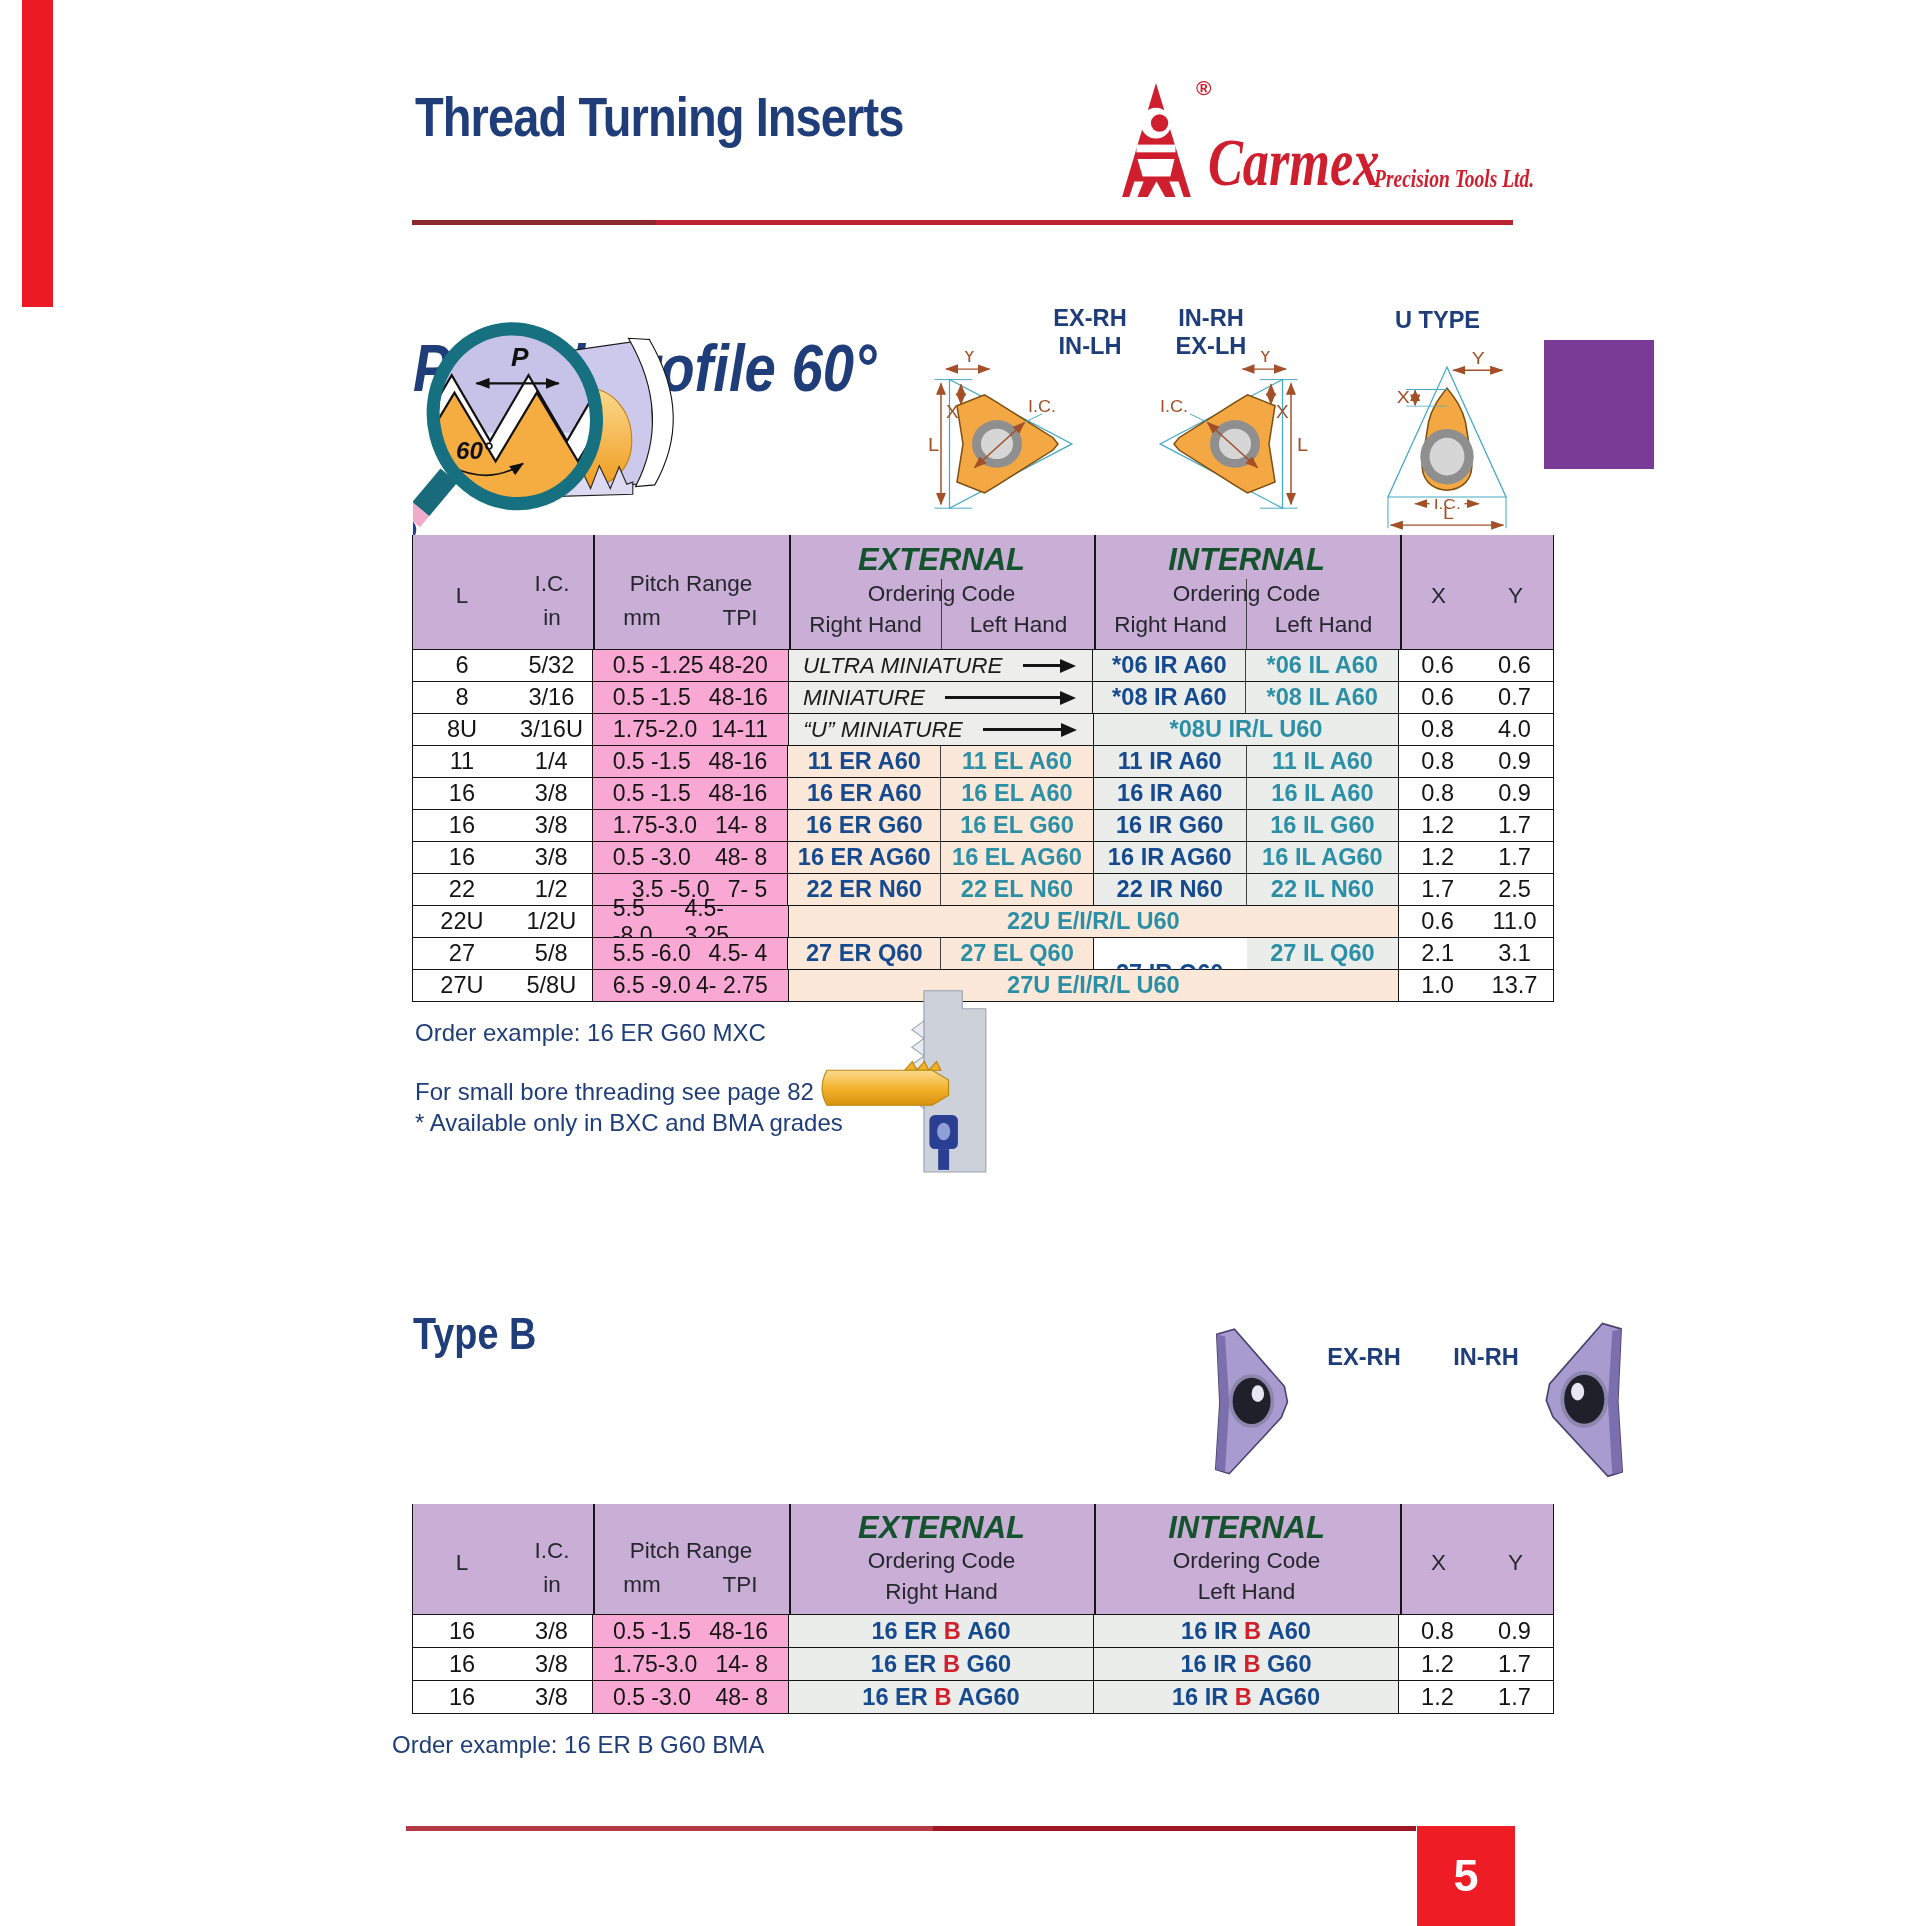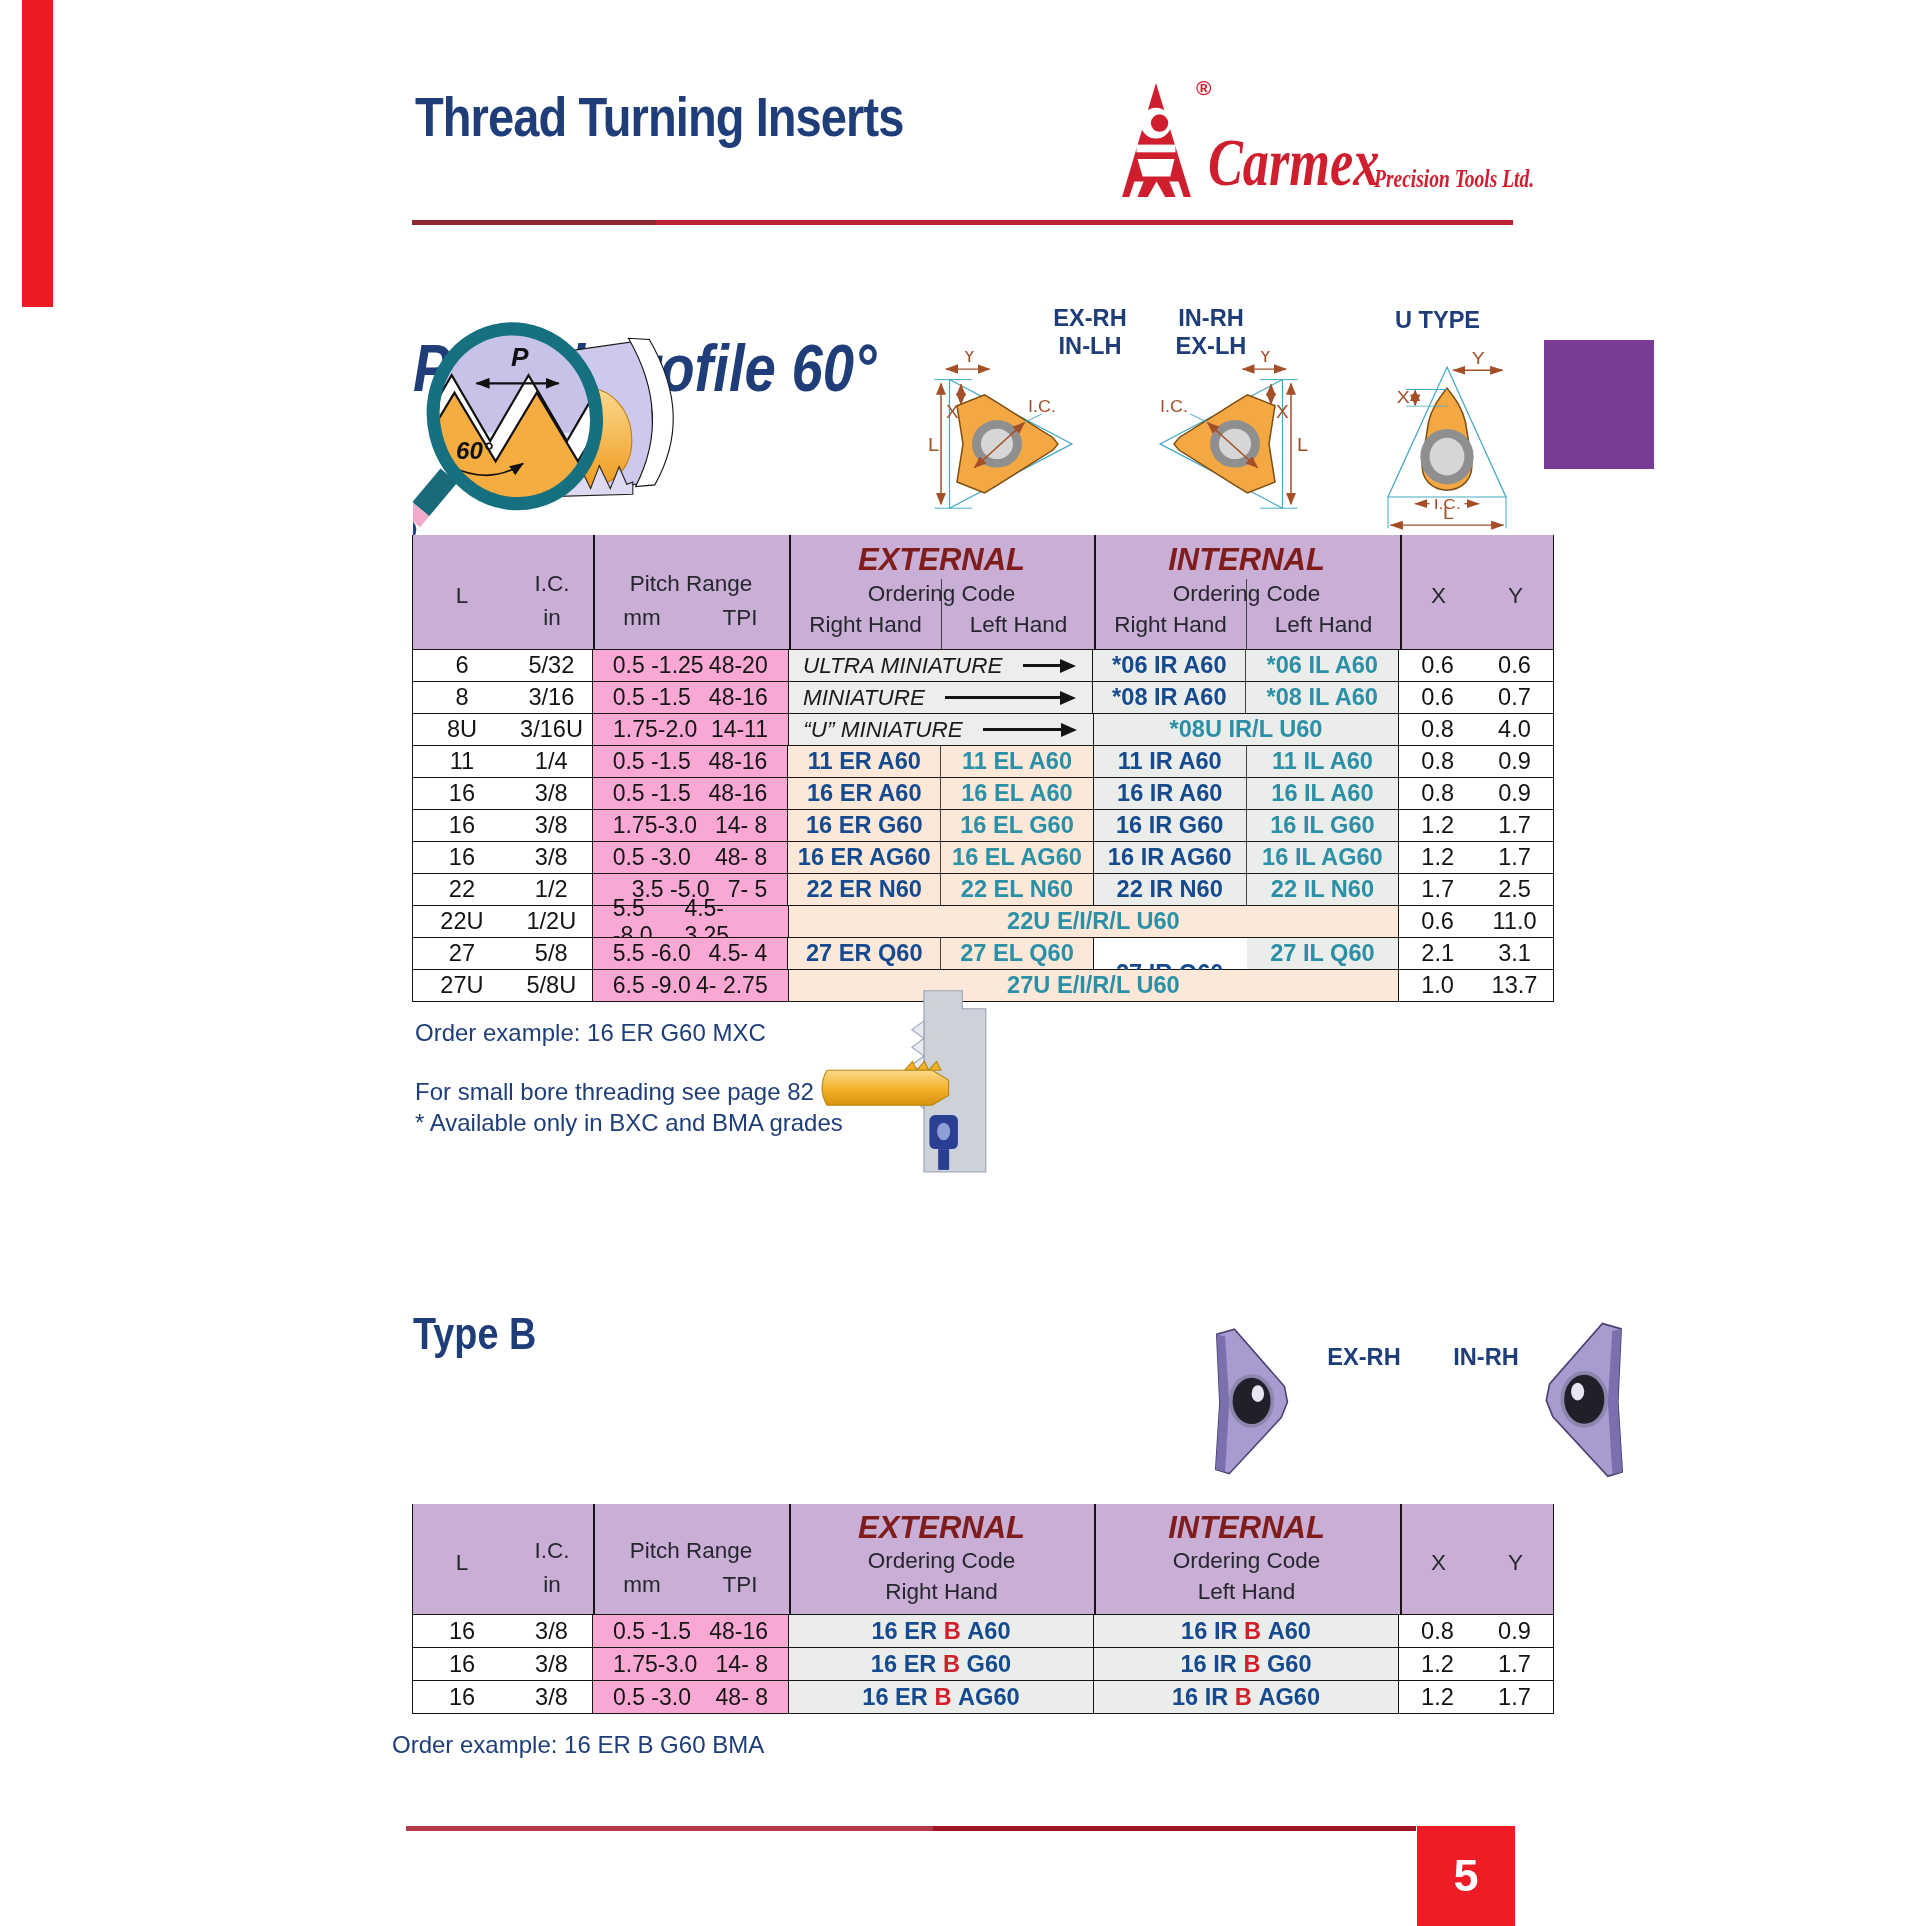--- a/index.html
+++ b/index.html
@@ -27,21 +27,21 @@
 
   .diag-label{font-size:23.6px;font-weight:bold;color:#1e3d79;text-align:center;line-height:1.18}
   #purple-box{left:1544px;top:340px;width:110px;height:129px;background:#7a3b96}
 
   
   .dtable{position:absolute;width:1142px;background:#fff;border-left:1.6px solid #151515;border-right:1.6px solid #151515;border-bottom:1.6px solid #151515}
   .thead{position:relative;background:#c9aed6}
   .t1 .thead{height:114px}
   .t2 .thead{height:110px}
   .hlbl{position:absolute;text-align:center;color:#26262e;font-size:22.5px}
-  .hbig{font-size:31px;font-weight:bold;font-style:italic;color:#7f1d1d}
+  .hbig{font-size:31px;font-weight:bold;font-style:italic;color:#14532d}
   .vline{position:absolute;top:0;bottom:0;width:1.6px;background:#151515}
   .vline.sub{top:44px;width:1.1px;background:#404040}
   .trow{display:flex;height:32px;border-top:1.1px solid #151515;background:#fff}
   .t2 .trow{height:33px}
   .cell{display:flex;align-items:center;justify-content:center;font-size:23.6px;color:#141414}
   .bg-yellow{background:#f9a8d4}
   .bg-peach{background:#fbe8d9}
   .bg-gray{background:#ebedeb}
   .bg-ltgray{background:#ededec}
   .code{font-weight:bold;font-size:23.6px}

